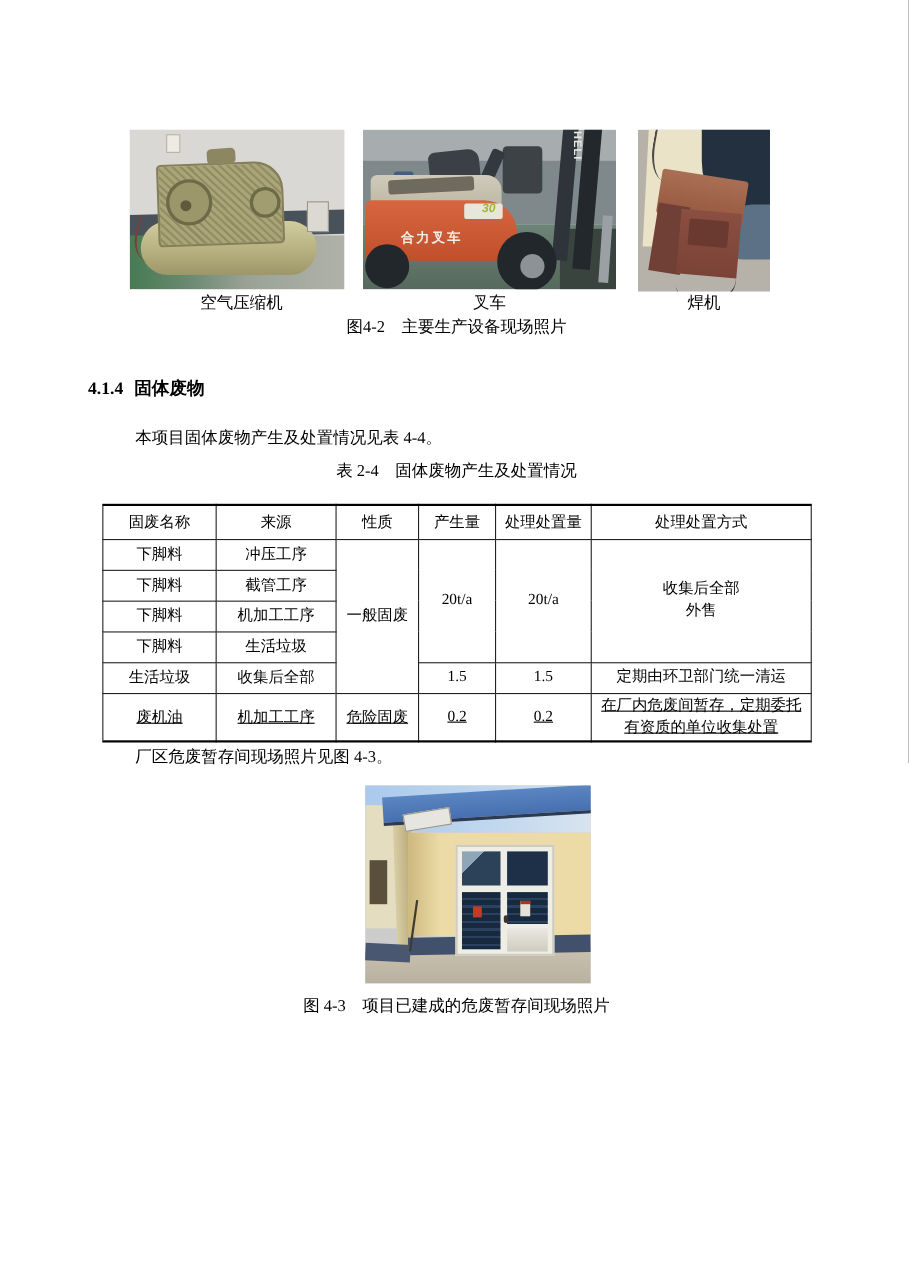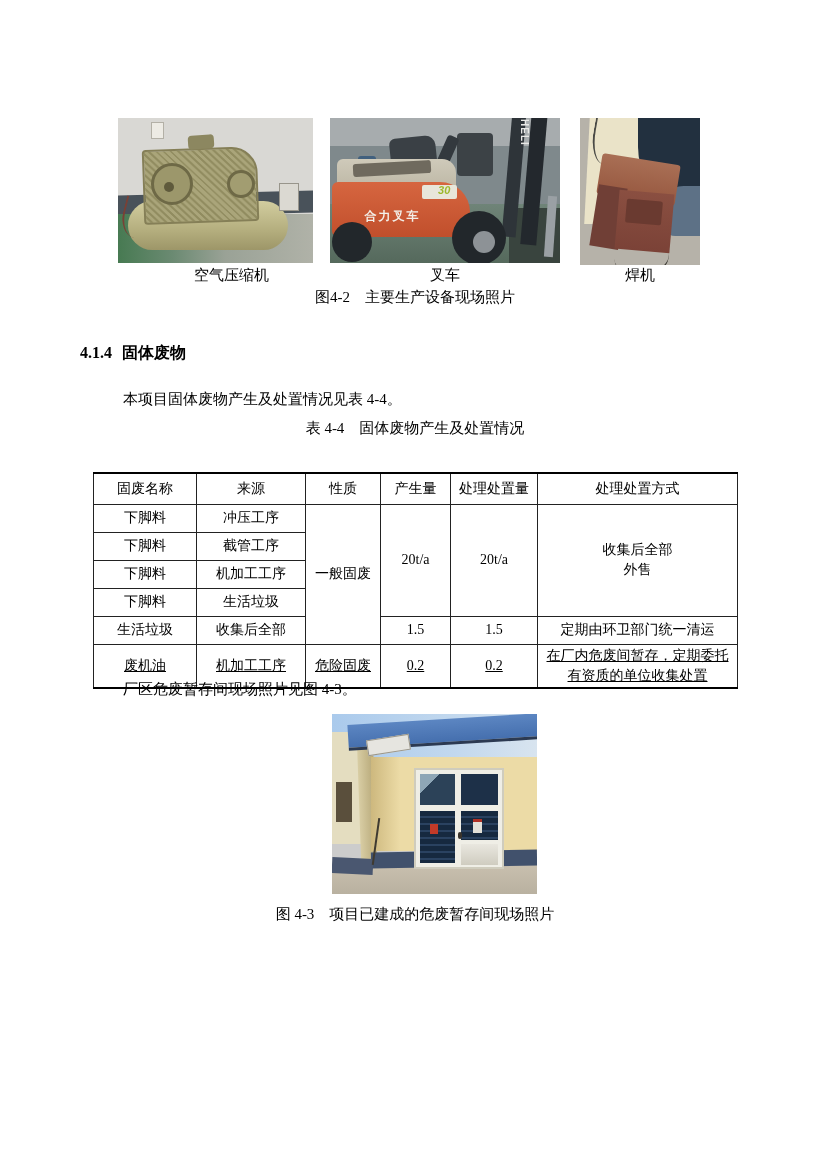--- a/index.html
+++ b/index.html
@@ -77,35 +77,35 @@
   .p4-paneTR{position:absolute;left:52%;top:4%;width:43%;height:32%;background:#1d3platform048;background:#1d3048;}
   .p4-paneL{position:absolute;left:5%;top:42%;width:40%;height:54%;background:repeating-linear-gradient(180deg,#16293f 0 5px,#2a4260 5px 7px);}
   .p4-doorG{position:absolute;left:52%;top:42%;width:43%;height:30%;background:repeating-linear-gradient(180deg,#16293f 0 5px,#2a4260 5px 7px);}
   .p4-doorP{position:absolute;left:52%;top:76%;width:43%;height:22%;background:linear-gradient(#e9e7df,#cfccc0);}
   .p4-signR{position:absolute;left:16%;top:56%;width:8px;height:10px;background:#c23a28;}
   .p4-signW{position:absolute;left:66%;top:50%;width:9px;height:11px;background:#e3e1d8;border-top:3px solid #b03226;}
   .p4-handle{position:absolute;left:49%;top:64%;width:4px;height:7px;background:#3a342c;border-radius:2px;}
   .p4-pole{left:21%;top:58%;width:2px;height:26%;background:#3f3a30;transform:rotate(8deg);}
   
   .photo-label{position:absolute;top:266px;font-size:15px;text-align:center;}
-  .lbl1{left:134px;width:195px;}
+  .lbl1{left:122px;width:195px;}
   .lbl2{left:330px;width:230px;}
   .lbl3{left:580px;width:120px;}
   .fig-caption{position:absolute;left:93px;width:644px;text-align:center;font-size:15px;}
   .cap42{top:288px;}
   .cap43{top:905px;}
   .heading{position:absolute;left:80px;top:343px;font-size:16px;font-weight:bold;}
   .heading .num{font-family:"Liberation Serif",serif;margin-right:10px;}
   .heading .ttl{font-family:"Liberation Sans","DejaVu Sans",sans-serif;}
   .para{position:absolute;left:93px;width:644px;font-size:15px;text-indent:2em;line-height:20px;}
   .para1{top:389px;}
   .para2{top:679px;}
   .tbl-caption{position:absolute;left:93px;top:419px;width:644px;text-align:center;font-size:15px;}
   
-  table.solid{position:absolute;left:93px;top:472px;width:644px;border-collapse:collapse;table-layout:fixed;
+  table.solid{position:absolute;left:93px;top:458px;width:644px;border-collapse:collapse;table-layout:fixed;
     border-top:2.5px solid #000;border-bottom:2.5px solid #000;font-size:14px;}
   table.solid th,table.solid td{border:1px solid #222;text-align:center;vertical-align:middle;padding:1px 4px;font-weight:normal;}
   table.solid tr.hdr{height:31px;}
   table.solid tr.r{height:28px;}
   table.solid tr.last{height:43px;text-decoration:underline;}
   td.method{padding:2px 9px;line-height:20px;}
   .two-line div{line-height:20px;}
   
   .pagenum{position:absolute;left:0;top:1082px;width:100%;text-align:center;font-size:12px;}
 </style>
@@ -170,21 +170,21 @@
   <div class="photo-label lbl2">叉车</div>
   <div class="photo-label lbl3">焊机</div>
   <div class="fig-caption cap42">图4-2　主要生产设备现场照片</div>
 
   <div class="heading">
     <span class="num">4.1.4</span><span class="ttl">固体废物</span>
   </div>
 
   <div class="para para1">本项目固体废物产生及处置情况见表 4-4。</div>
 
-  <div class="tbl-caption">表 4-4　固体废物产生及处置情况</div>
+  <div class="tbl-caption">表 2-4　固体废物产生及处置情况</div>
 
   <table class="solid">
     <colgroup>
       <col style="width:103px">
         <col style="width:109px">
         <col style="width:75px">
       <col style="width:70px">
         <col style="width:87px">
         <col style="width:200px">
     </colgroup>

